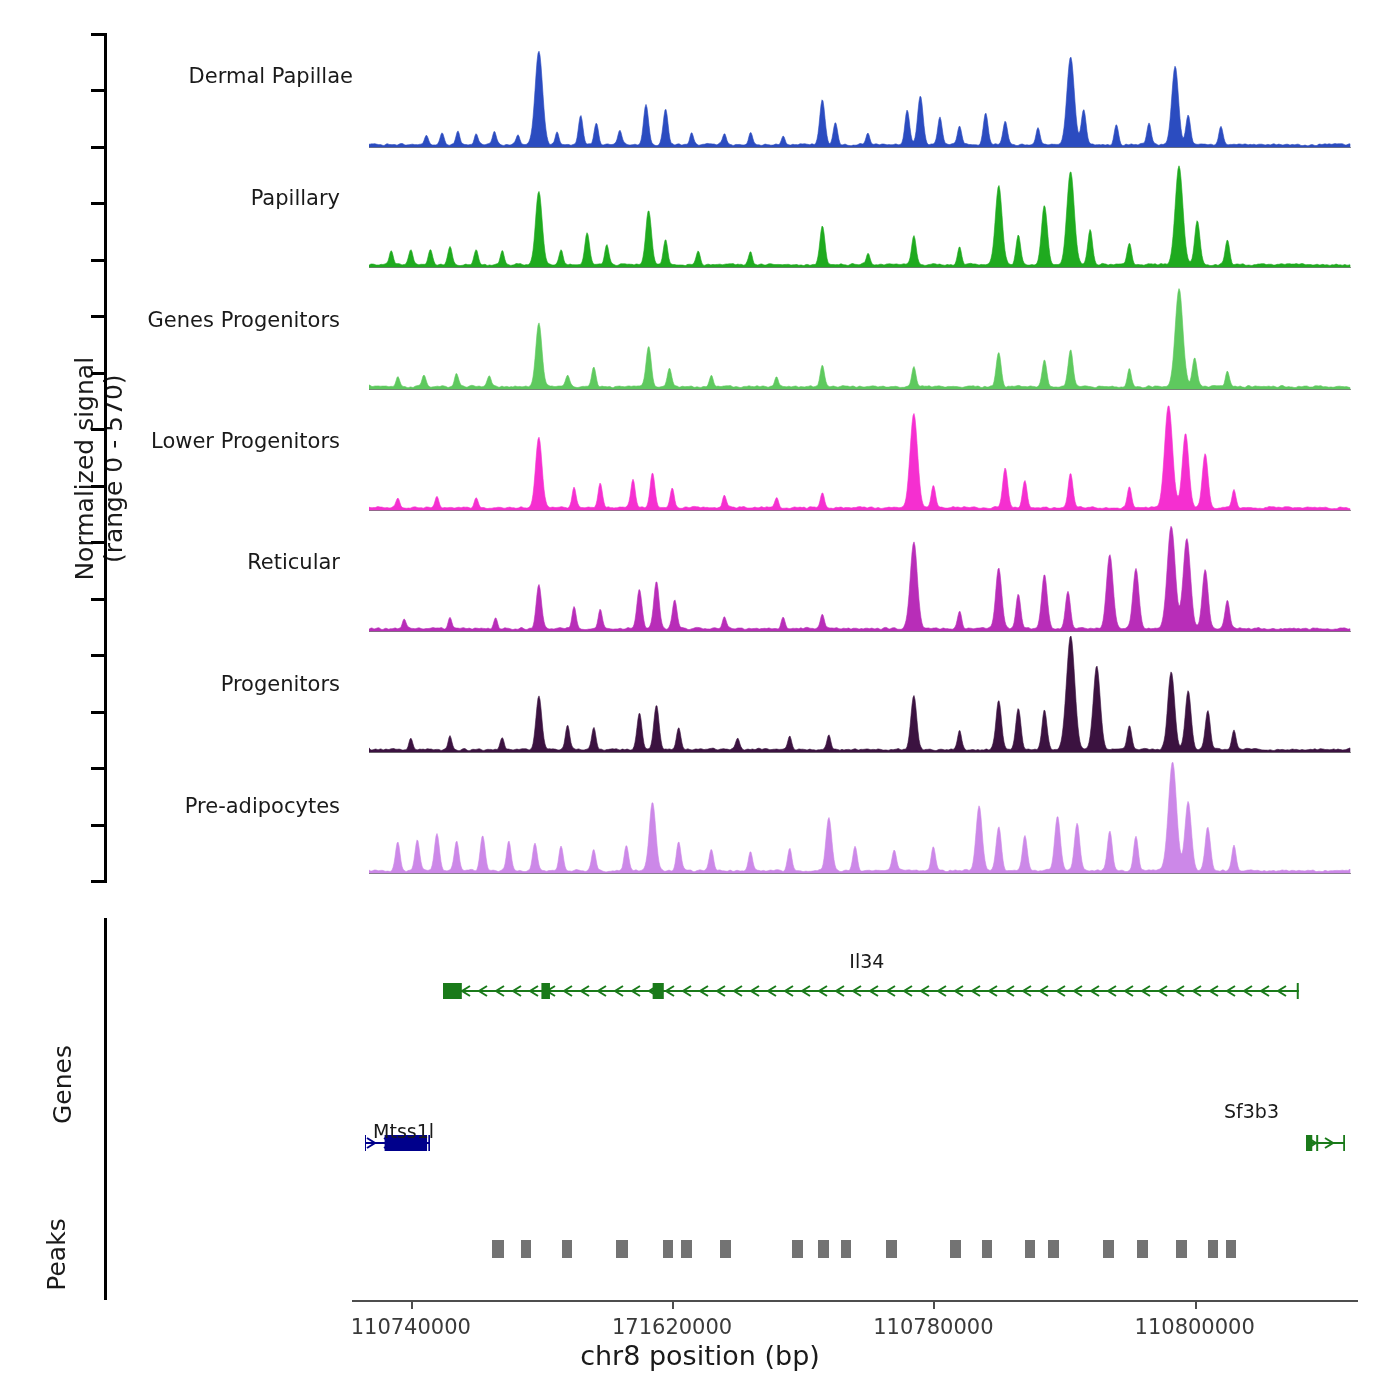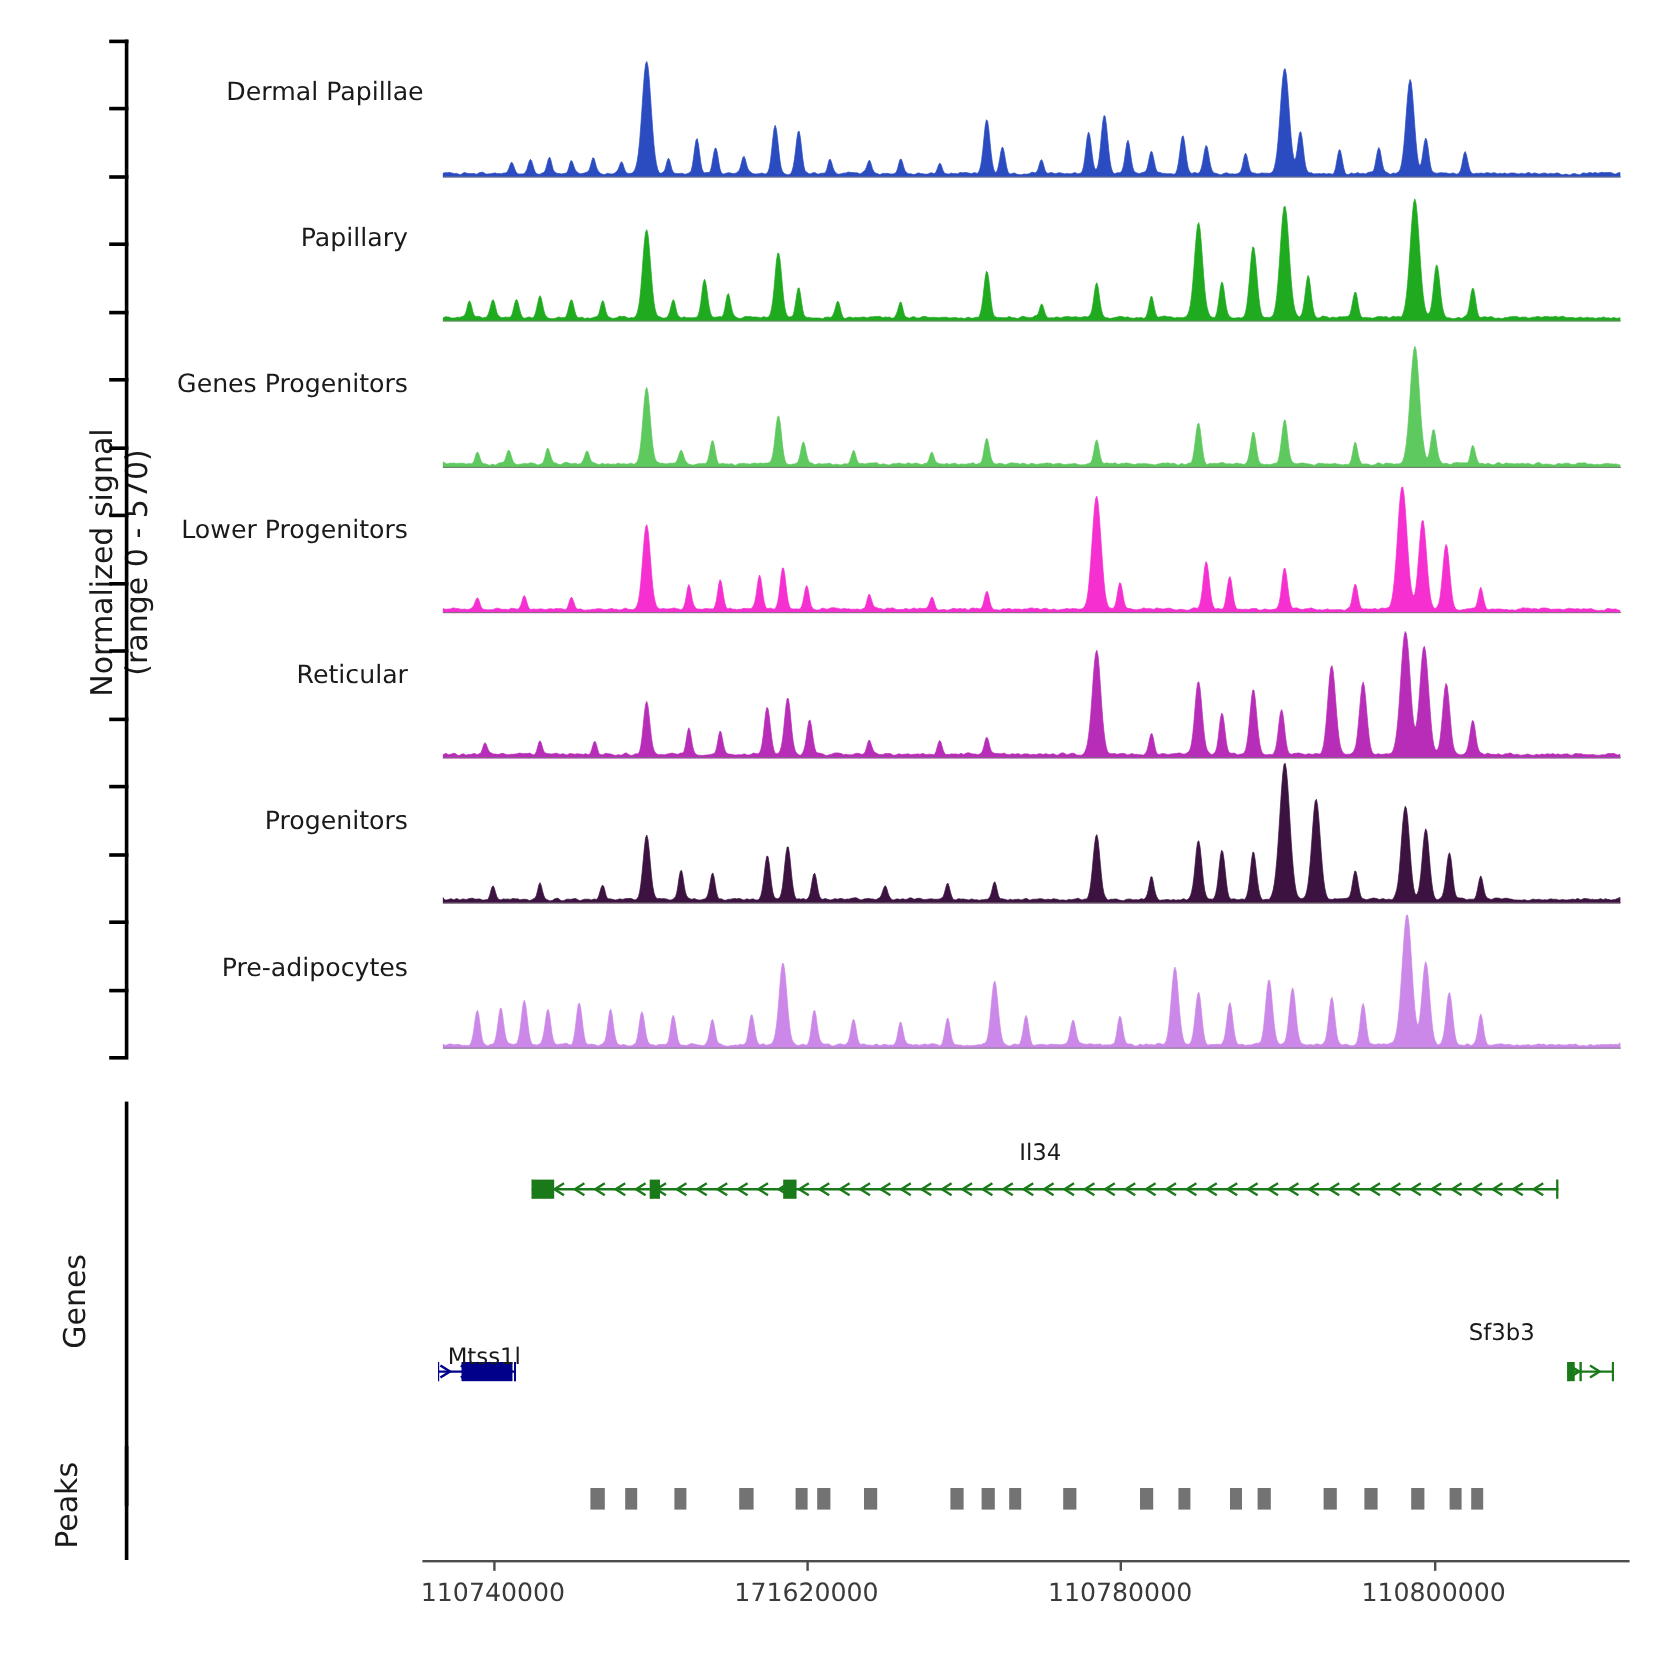--- a/index.html
+++ b/index.html
@@ -268,14 +268,15 @@
       <div class="xaxis-line" style="left: 352px; top: 1300px; width: 1006px;"></div>
       <div class="xtick" style="left: 410.792px; top: 1300px; height: 9px;"></div>
       <div class="xtick-label" style="left: 300.792px; top: 1315px; width: 220px;">110740000</div>
       <div class="xtick" style="left: 672.091px; top: 1300px; height: 9px;"></div>
       <div class="xtick-label" style="left: 562.091px; top: 1315px; width: 220px;">171620000</div>
       <div class="xtick" style="left: 933.39px; top: 1300px; height: 9px;"></div>
       <div class="xtick-label" style="left: 823.39px; top: 1315px; width: 220px;">110780000</div>
       <div class="xtick" style="left: 1194.69px; top: 1300px; height: 9px;"></div>
       <div class="xtick-label" style="left: 1084.69px; top: 1315px; width: 220px;">110800000</div>
     </div>
+  <div class="xaxis-title" style="top:1340px;">chr8 position (bp)</div>
 
 </div>
 
 </body></html>

